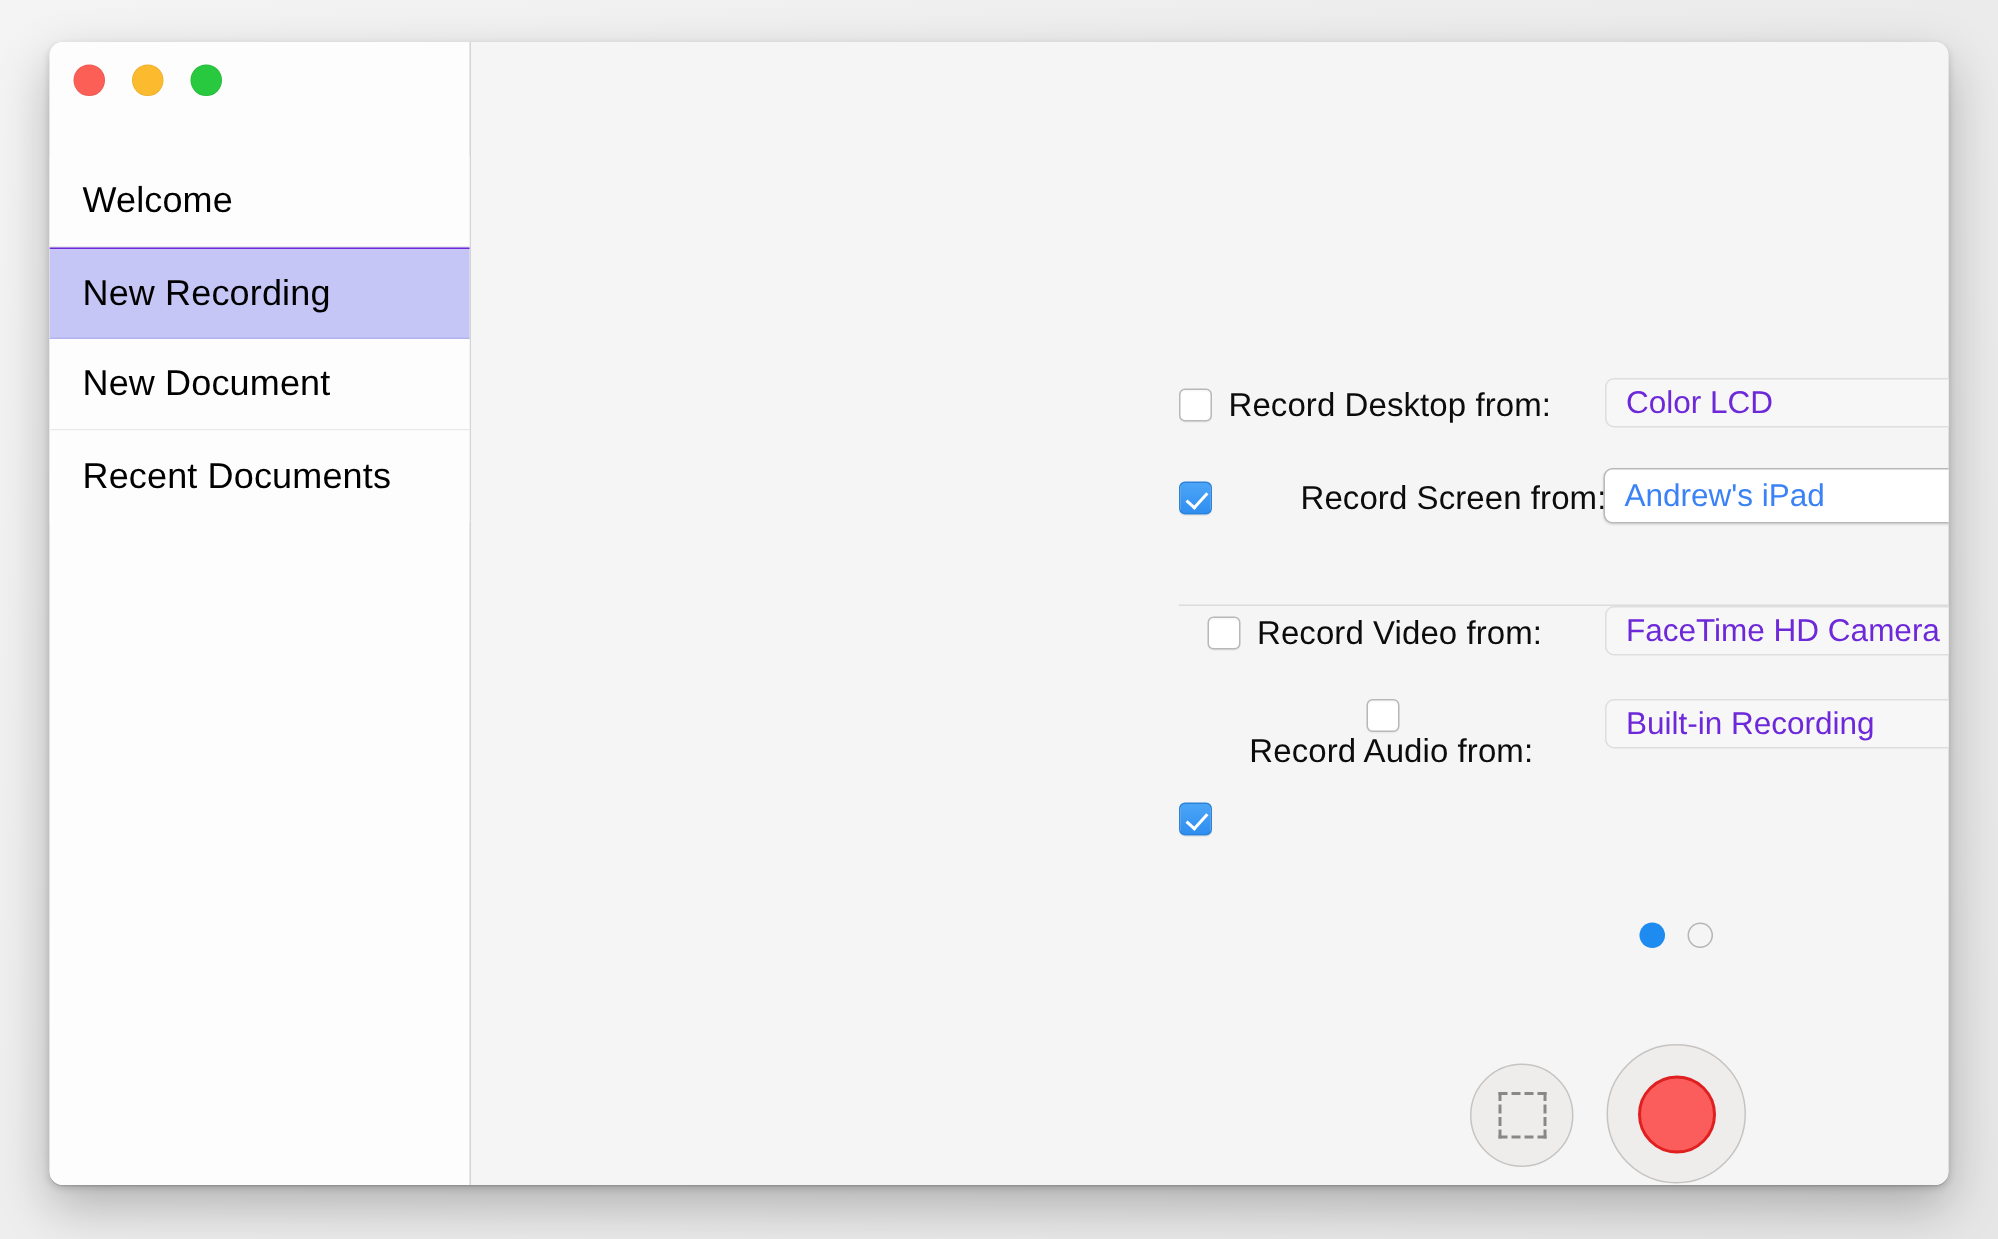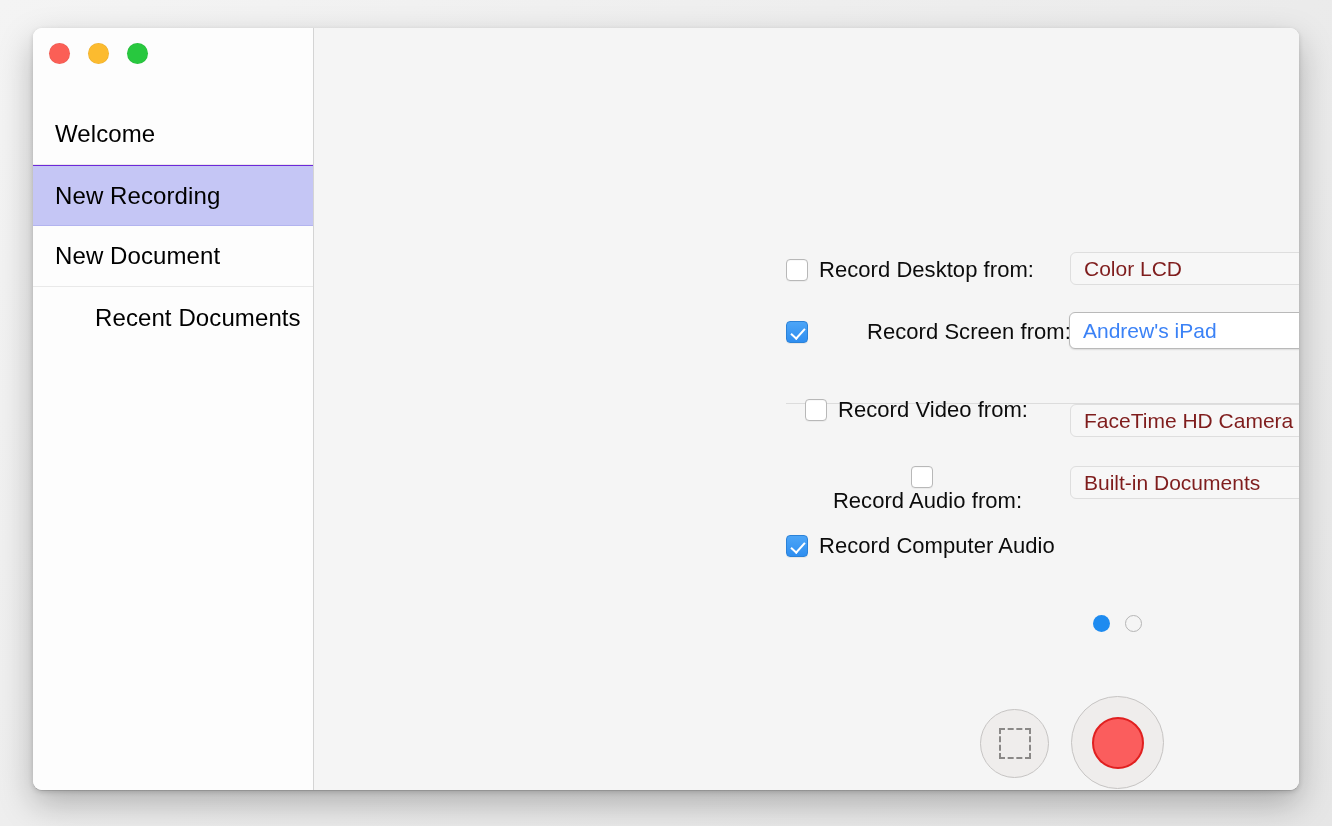--- a/index.html
+++ b/index.html
@@ -82,21 +82,21 @@
     color: #000;
     background: #fdfdfd;
     border-bottom: 1px solid #e9e9e9;
     letter-spacing: 0.1px;
   }
   .side-item.selected {
     background: #c5c6f5;
     border-top: 1px solid #6d28d9;
     border-bottom: 1px solid #b3b4ef;
   }
-  .side-item.no-rule { border-bottom: none; margin-left: 40px; }
+  .side-item.no-rule { border-bottom: none; }
 
   
   #main {
     flex: 1;
     position: relative;
     background: #f5f5f5;
   }
 
   #form {
     position: absolute;
@@ -160,21 +160,21 @@
   }
   .popup.disabled {
     left: 756px;
     width: 380px;
     background: #f7f7f7;
     border: 1px solid #dedede;
     color: #8e8e93;
   }
   .popup.disabled .popup-text {
     padding-left: 13px;
-    color: #7f1d1d;
+    color: #6d28d9;
     white-space: nowrap;
     overflow: hidden;
   }
   .popup.enabled {
     left: 755px;
     width: 382px;
     height: 37px;
     background: #fff;
     border: 1px solid #b9b9b9;
     color: #000;
@@ -301,41 +301,40 @@
         <span class="cb checked"></span>
         <span class="lbl">Record Screen from:</span>
       </div>
       <div class="popup enabled" style="top:284px;">
         <span class="popup-text">Andrew's iPad</span>
 
       </div>
 
       <div id="divider"></div>
 
-      <div class="lbl-wrap" style="top:364px;justify-content:flex-start;padding-left:19px;">
+      <div class="lbl-wrap" style="top:376px;justify-content:flex-start;padding-left:19px;">
         <span class="cb"></span>
         <span class="lbl">Record Video from:</span>
       </div>
       <div class="popup disabled" style="top:376px;">
         <span class="popup-text">FaceTime HD Camera (Built-in)</span>
 
       </div>
 
       <div class="lbl-wrap" style="top:438px;justify-content:flex-start;flex-direction:column;">
         <span class="cb"></span>
         <span class="lbl">Record Audio from:</span>
       </div>
       <div class="popup disabled" style="top:438px;">
-        <span class="popup-text">Built-in Documents</span>
+        <span class="popup-text">Built-in Recording</span>
 
       </div>
 
       <div class="lbl-wrap" style="top:500px;justify-content:flex-start;width:400px;">
         <span class="cb checked"></span>
-        <span class="lbl">Record Computer Audio</span>
       </div>
 
       <div id="page-dots">
         <span class="dot active"></span>
         <span class="dot inactive"></span>
       </div>
 
       <div id="btn-select">
         <span id="select-square"></span>
       </div>

